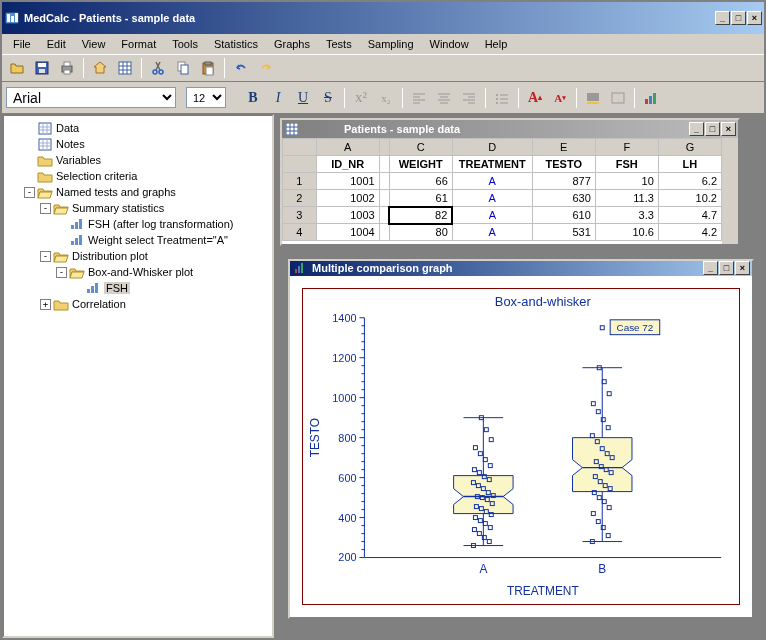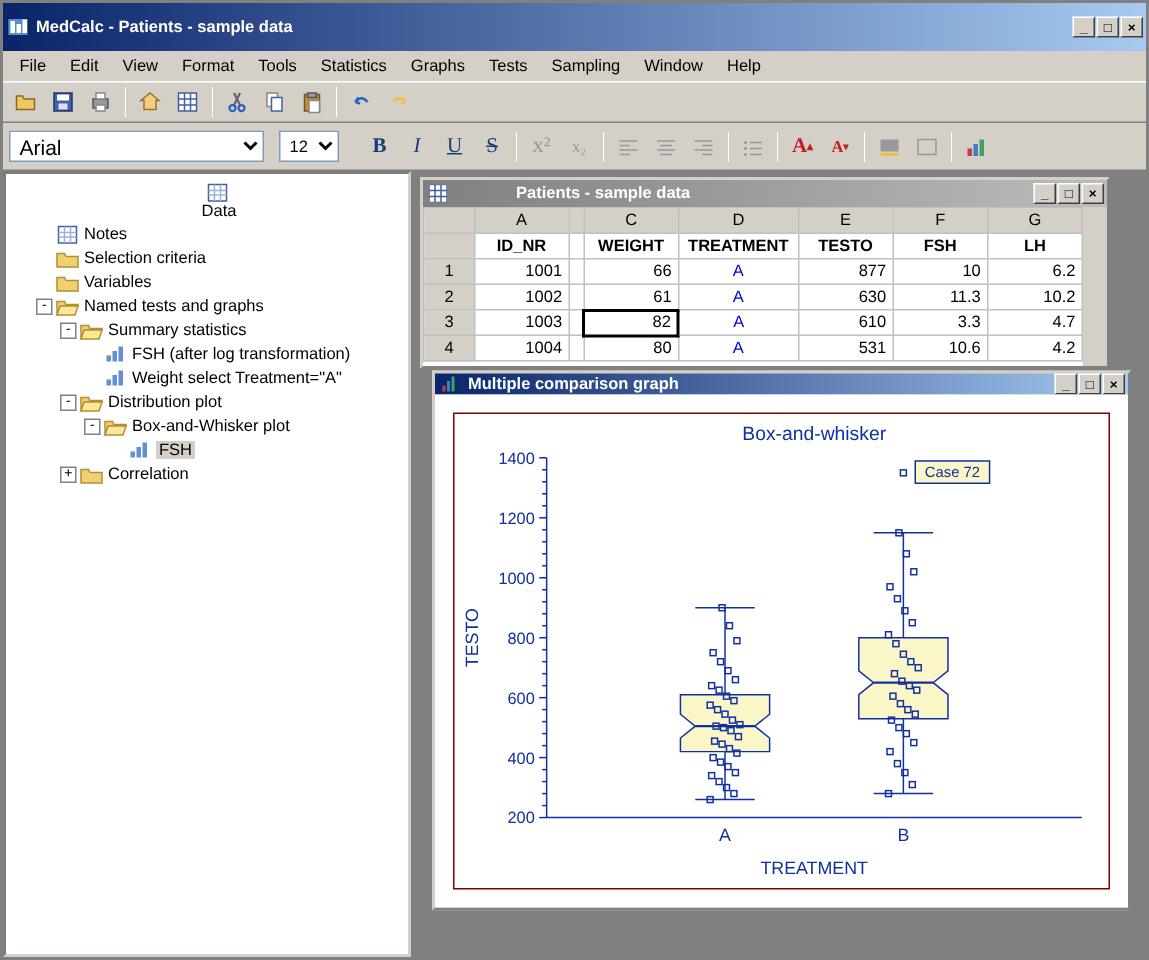--- a/index.html
+++ b/index.html
@@ -216,21 +216,21 @@
         <svg width="16" height="14">
           <rect x="2" y="8" width="3" height="5" fill="#c04040"></rect>
           <rect x="6" y="5" width="3" height="8" fill="#4080c0"></rect>
           <rect x="10" y="2" width="3" height="11" fill="#40a060"></rect>
         </svg>
       </div>
   </div>
 
   <div class="content-area">
     <div class="sidebar" id="treeview">
-        <div class="tree-item" style="padding-left: 16px; flex-direction: column;">
+        <div class="tree-item" style="padding-left: 16px;">
           <span class="tree-spacer"></span>
           <span class="tree-icon">
             <svg width="14" height="13">
               <rect x="1" y="1" width="12" height="11" fill="#fff" stroke="#4060a0"></rect>
               <line x1="5" y1="1" x2="5" y2="12" stroke="#a0b0d0"></line>
               <line x1="9" y1="1" x2="9" y2="12" stroke="#a0b0d0"></line>
               <line x1="1" y1="5" x2="13" y2="5" stroke="#a0b0d0"></line>
               <line x1="1" y1="8" x2="13" y2="8" stroke="#a0b0d0"></line>
             </svg>
           </span>
@@ -249,30 +249,30 @@
           </span>
           <span>Notes</span>
         </div>
         <div class="tree-item" style="padding-left: 16px;">
           <span class="tree-spacer"></span>
           <span class="tree-icon">
             <svg width="16" height="13">
               <path d="M1 3h5l1 2h8v7H1z" fill="#f0d070" stroke="#b09030"></path>
             </svg>
           </span>
+          <span>Variables</span>
+        </div>
+        <div class="tree-item" style="padding-left: 16px;">
+          <span class="tree-spacer"></span>
+          <span class="tree-icon">
+            <svg width="16" height="13">
+              <path d="M1 3h5l1 2h8v7H1z" fill="#f0d070" stroke="#b09030"></path>
+            </svg>
+          </span>
           <span>Selection criteria</span>
-        </div>
-        <div class="tree-item" style="padding-left: 16px;">
-          <span class="tree-spacer"></span>
-          <span class="tree-icon">
-            <svg width="16" height="13">
-              <path d="M1 3h5l1 2h8v7H1z" fill="#f0d070" stroke="#b09030"></path>
-            </svg>
-          </span>
-          <span>Variables</span>
         </div>
         <div class="tree-item" style="padding-left: 16px;">
           <span class="tree-toggle">-</span>
           <span class="tree-icon">
             <svg width="16" height="13">
               <path d="M1 3h5l1 2h8v1H3l-2 6z" fill="#f0d070" stroke="#b09030"></path>
               <path d="M3 6h12l-2 6H1z" fill="#fce89a" stroke="#b09030"></path>
             </svg>
           </span>
           <span>Named tests and graphs</span>
@@ -435,21 +435,21 @@
                     <td style="">10.6</td>
                     <td style="">4.2</td>
                   </tr>
                 </tbody>
               </table>
             </div>
           <div class="scrollbar-v"></div>
         </div>
       </div>
 
-      <div class="child-window" style="left:14px;top:133px;width:466px;height:360px">
+      <div class="child-window" style="left:14px;top:145px;width:466px;height:360px">
         <div class="child-title">
           <span class="title-icon">
               <svg width="12" height="12">
                 <rect x="1" y="7" width="2" height="4" fill="#c04040"></rect>
                 <rect x="4" y="4" width="2" height="7" fill="#4080c0"></rect>
                 <rect x="7" y="1" width="2" height="10" fill="#40a060"></rect>
               </svg>
             </span>
           <span>Multiple comparison graph</span>
           <div class="winctrls">

